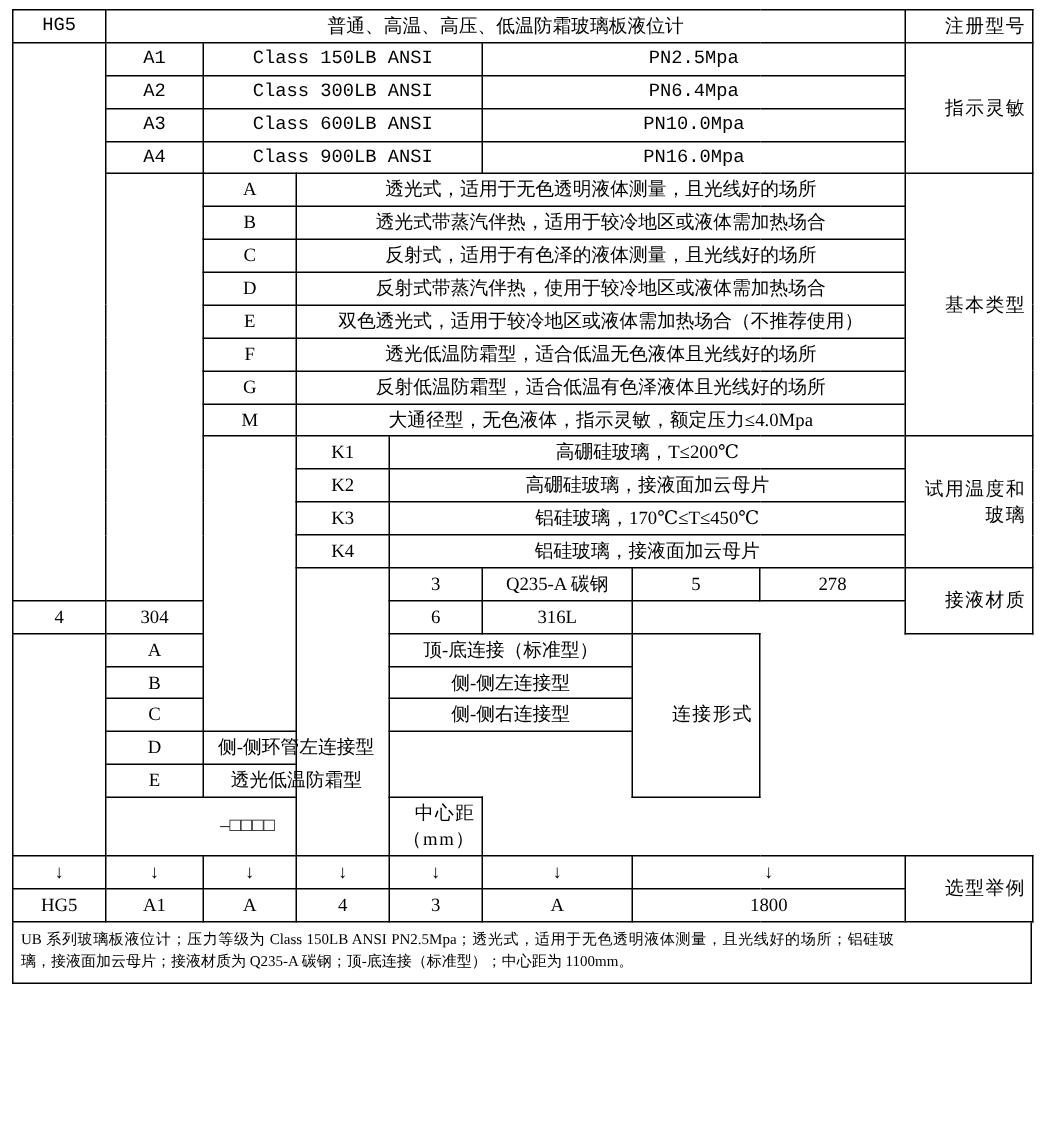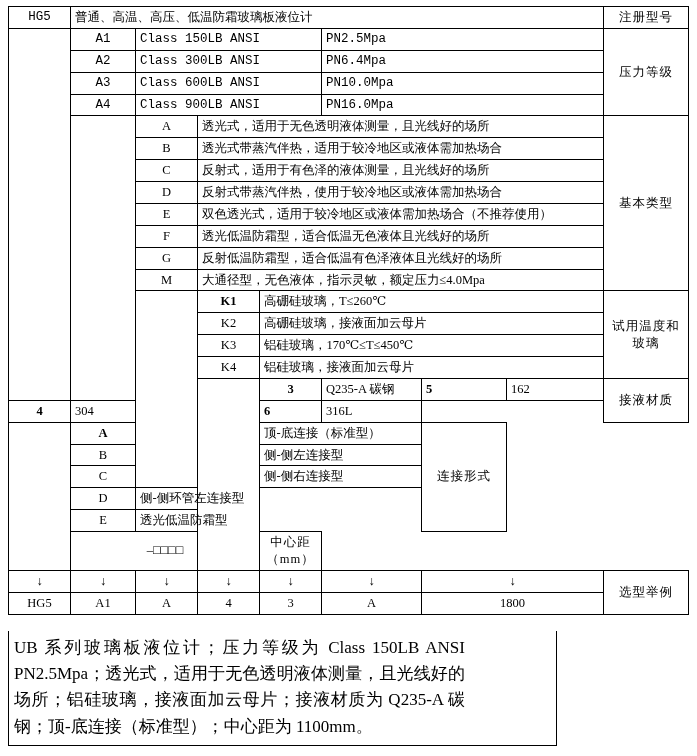--- a/index.html
+++ b/index.html
@@ -29,38 +29,38 @@
   table.spec td {
     border: 1px solid #000;
     padding: 2px 4px;
     vertical-align: middle;
     line-height: 1.35;
     height: 21px;
     box-sizing: border-box;
     font-size: 12.5px;
   }
   .c-center { text-align: center; }
-  .c-left { text-align: left; }
+  .c-left { text-align: center; }
   .mono { font-family: "Liberation Mono", "DejaVu Sans Mono", monospace; font-size: 12px; }
   .right-label {
-    text-align: center;
+    text-align: right;
     font-size: 13px;
     letter-spacing: 1px;
   }
-  .bold { font-weight: bold; }
+  .bold { font-weight: normal; }
   .arrow { text-align: center; font-size: 13px; }
   .note {
-    width: 549px;
-    margin: 16px 8px;
+    width: 680px;
+    margin: 0 8px;
     border: 1px solid #000;
     border-top: none;
     box-sizing: border-box;
     padding: 4px 5px 5px 5px;
     line-height: 1.55;
-    font-size: 17px;
+    font-size: 10px;
     text-align: justify;
   }
   .note-wrap {
     position: relative;
   }
   .note-inner {
     padding-right: 86px;
   }
 </style>
 </head>
@@ -86,21 +86,21 @@
       <td class="c-center mono">HG5</td>
       <td class="c-left" colspan="7">普通、高温、高压、低温防霜玻璃板液位计</td>
       <td class="right-label">注册型号</td>
     </tr>
 
     <tr>
       <td rowspan="17"></td>
       <td class="c-center mono">A1</td>
       <td class="c-left mono" colspan="3">Class  150LB  ANSI</td>
       <td class="c-left mono" colspan="3">PN2.5Mpa</td>
-      <td class="right-label" rowspan="4">压力等级</td>
+      <td class="right-label" rowspan="4">指示灵敏</td>
     </tr>
     <tr>
       <td class="c-center mono">A2</td>
       <td class="c-left mono" colspan="3">Class  300LB  ANSI</td>
       <td class="c-left mono" colspan="3">PN6.4Mpa</td>
     </tr>
     <tr>
       <td class="c-center mono">A3</td>
       <td class="c-left mono" colspan="3">Class  600LB  ANSI</td>
       <td class="c-left mono" colspan="3">PN10.0Mpa</td>
@@ -142,42 +142,42 @@
       <td class="c-left" colspan="5">反射低温防霜型，适合低温有色泽液体且光线好的场所</td>
     </tr>
     <tr>
       <td class="c-center">M</td>
       <td class="c-left" colspan="5">大通径型，无色液体，指示灵敏，额定压力≤4.0Mpa</td>
     </tr>
 
     <tr>
       <td rowspan="9"></td>
       <td class="c-center bold">K1</td>
-      <td class="c-left" colspan="4">高硼硅玻璃，T≤260℃</td>
+      <td class="c-left" colspan="4">高硼硅玻璃，T≤200℃</td>
       <td class="right-label" rowspan="4">试用温度和玻璃</td>
     </tr>
     <tr>
       <td class="c-center">K2</td>
       <td class="c-left" colspan="4">高硼硅玻璃，接液面加云母片</td>
     </tr>
     <tr>
       <td class="c-center">K3</td>
       <td class="c-left" colspan="4">铝硅玻璃，170℃≤T≤450℃</td>
     </tr>
     <tr>
       <td class="c-center">K4</td>
       <td class="c-left" colspan="4">铝硅玻璃，接液面加云母片</td>
     </tr>
 
     <tr>
       <td rowspan="8"></td>
       <td class="c-center bold">3</td>
       <td class="c-left">Q235-A 碳钢</td>
       <td class="c-left bold">5</td>
-      <td class="c-left">162</td>
+      <td class="c-left">278</td>
       <td class="right-label" rowspan="2">接液材质</td>
     </tr>
     <tr>
       <td class="c-center bold">4</td>
       <td class="c-left">304</td>
       <td class="c-left bold">6</td>
       <td class="c-left">316L</td>
     </tr>
 
     <tr>

